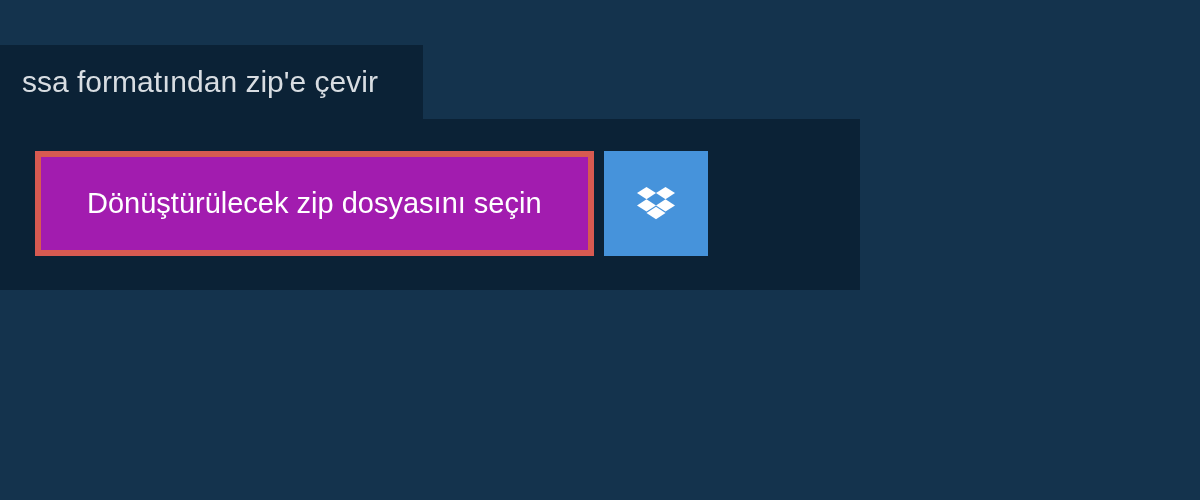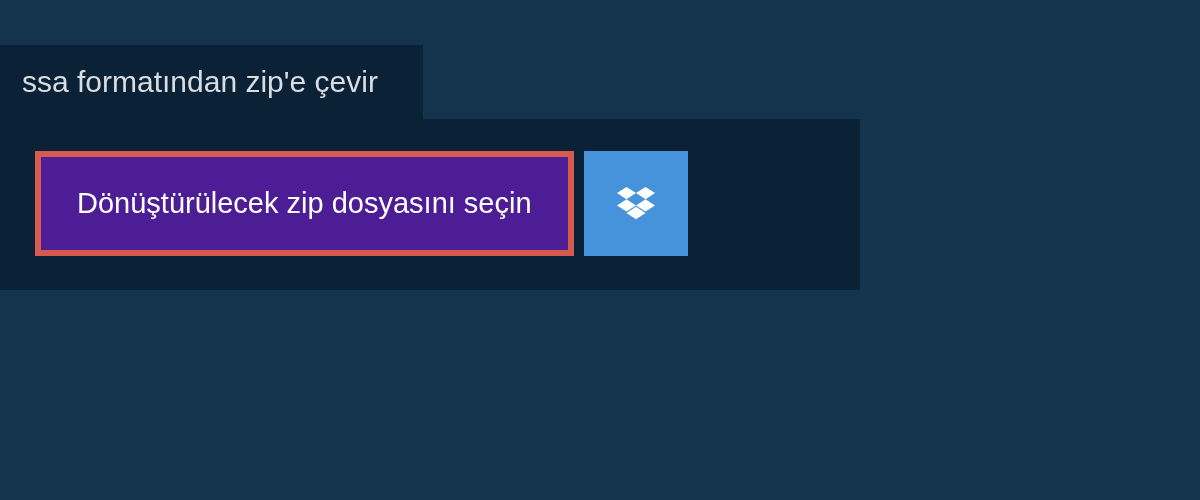--- a/index.html
+++ b/index.html
@@ -27,26 +27,26 @@
       text-align: right;
     }
     .panel {
       background: #0b2236;
       padding: 32px 35px 34px 35px;
       display: flex;
       gap: 10px;
       width: 860px;
     }
     .select-button {
-      background: #4c1d95;
+      background: #a21caf;
       border: 6px solid #d75a51;
       color: #ffffff;
       font-size: 29px;
       font-weight: 300;
-      padding: 30px 36px;
+      padding: 30px 46px;
       cursor: pointer;
       display: flex;
       align-items: center;
       justify-content: center;
       flex: 0 0 auto;
     }
     .dropbox-button {
       background: #4693db;
       width: 104px;
       display: flex;

